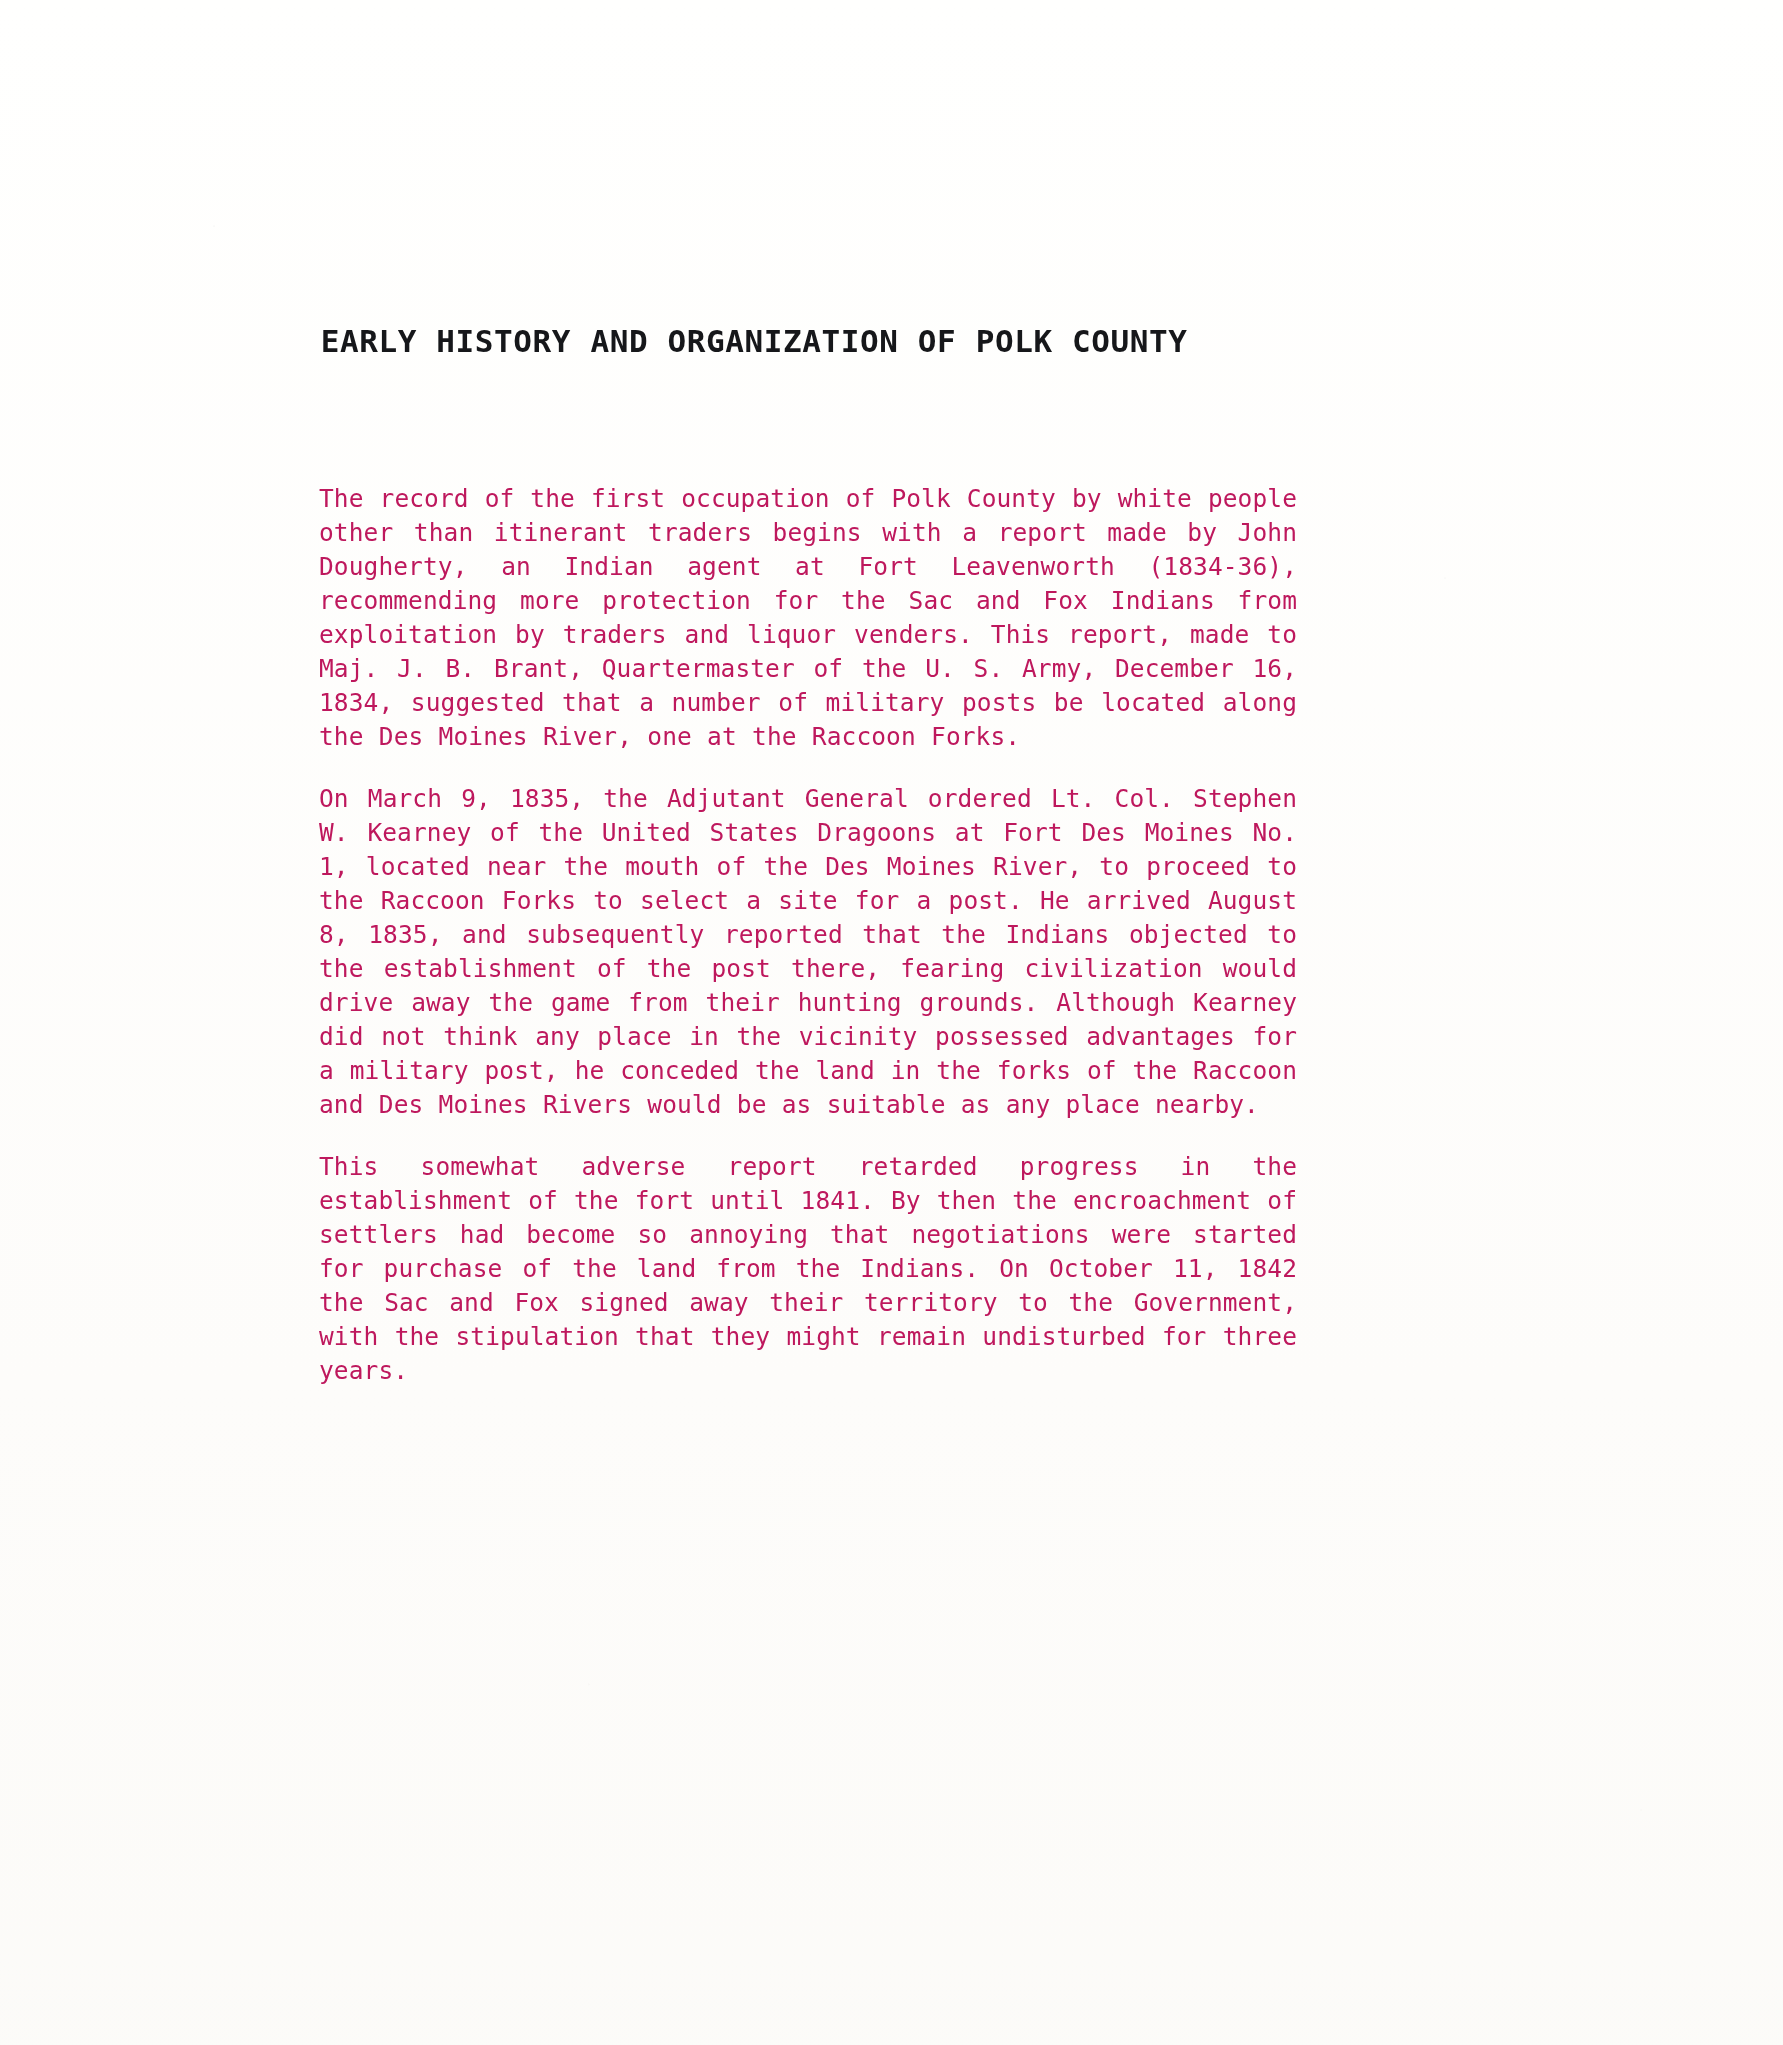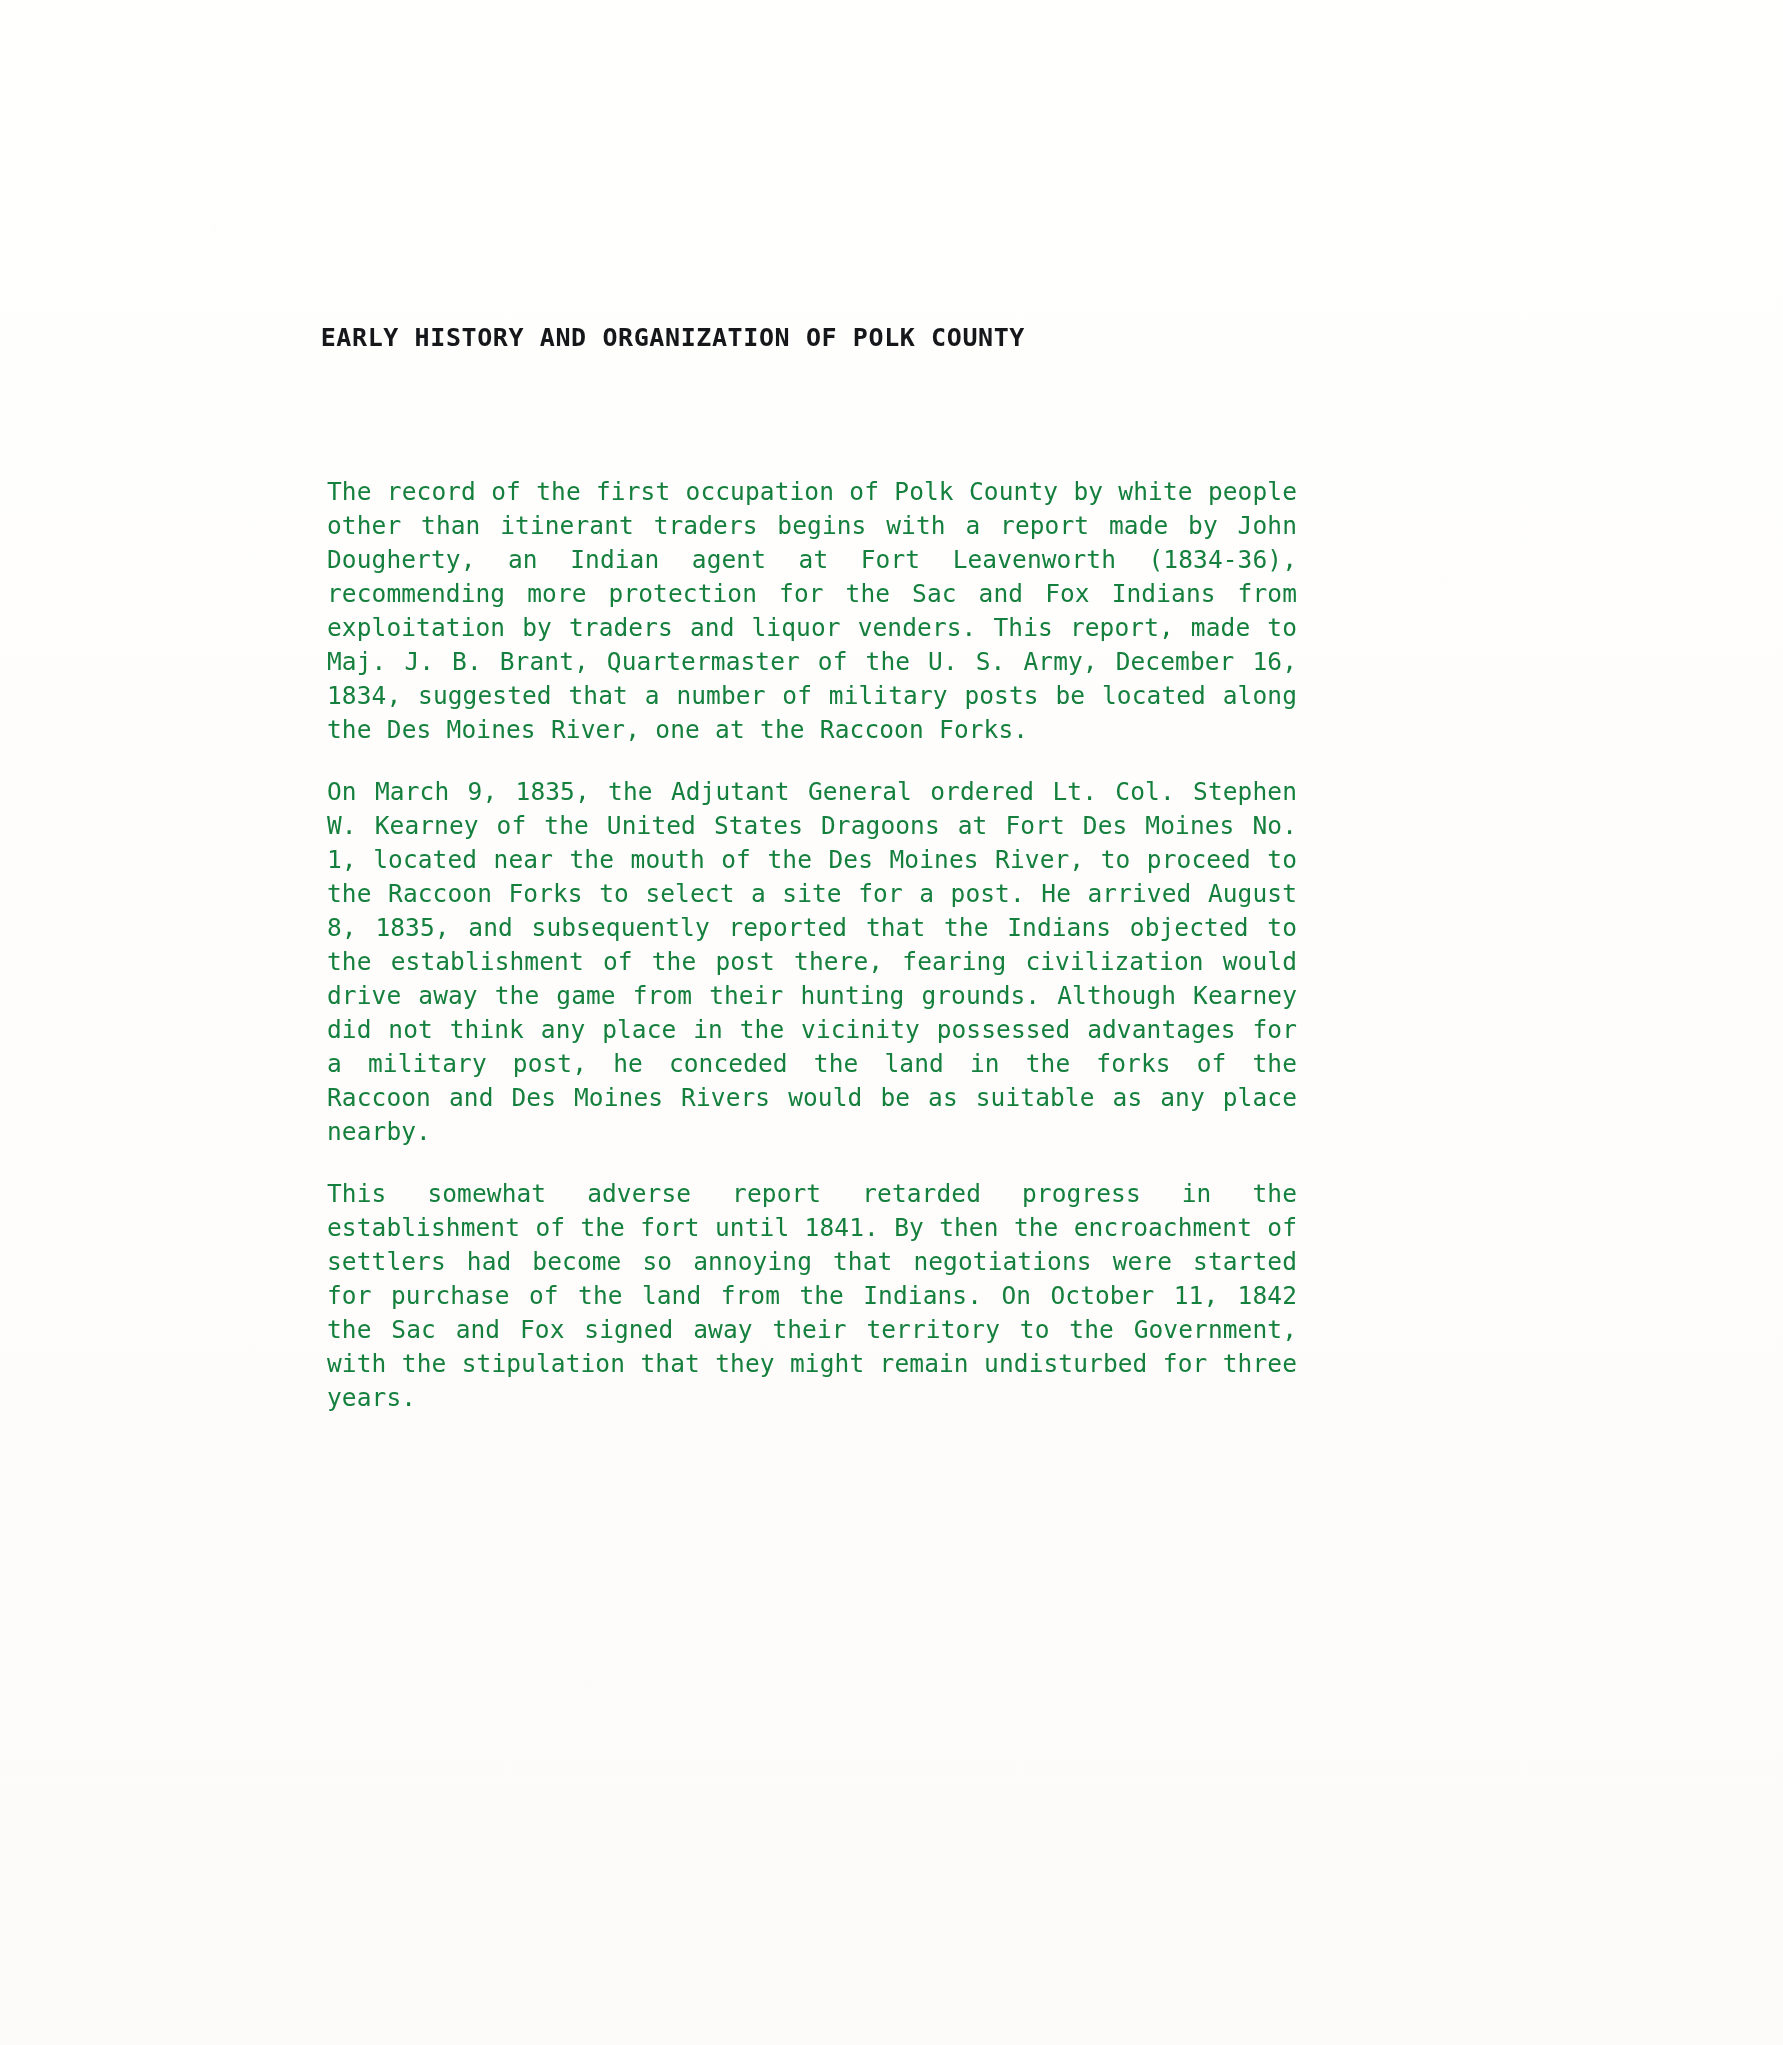--- a/index.html
+++ b/index.html
@@ -35,35 +35,35 @@
     pointer-events: none;
   }
   .content {
     position: absolute;
     left: 315px;
     top: 323px;
     width: 982px;
   }
   .doc-title {
     font-family: "DejaVu Sans Mono", monospace;
-    font-size: 25px;
+    font-size: 31px;
     letter-spacing: 0.6px;
     color: #16171a;
     white-space: nowrap;
     margin: 0 0 0 5.7px;
   }
   .body-block {
     margin-top: 123px;
   }
   p.para {
     font-family: "DejaVu Sans Mono", monospace;
     font-size: 24.5px;
     line-height: 34px;
-    color: #15803d;
-    margin: 0 0 28px 12px;
+    color: #be185d;
+    margin: 0 0 28px 4px;
     text-align: justify;
     text-justify: inter-word;
     word-spacing: 0.4px;
     letter-spacing: 0.1px;
   }
   p.para:last-child { margin-bottom: 0; }
   
   .content { text-rendering: optimizeLegibility; }
 </style>
 </head>

